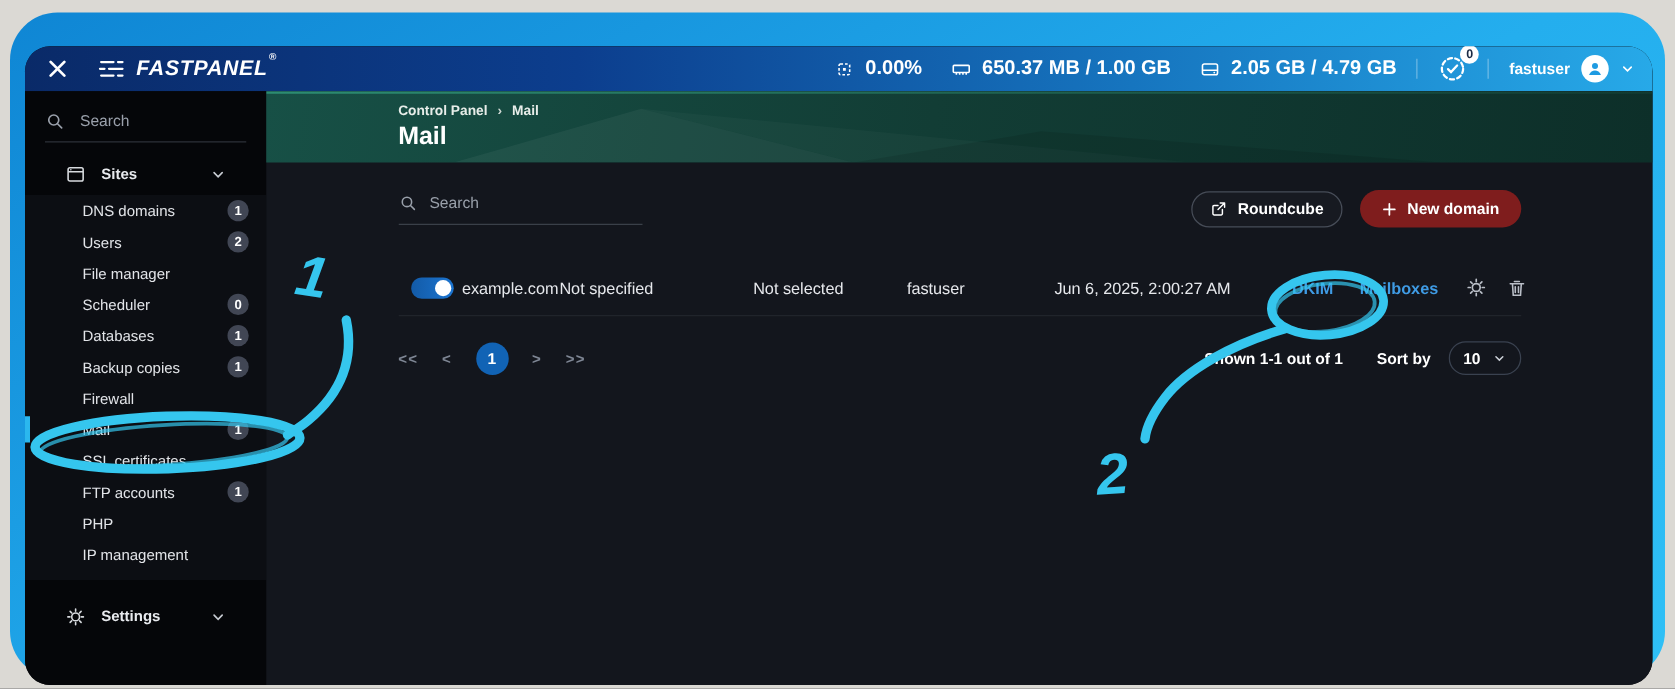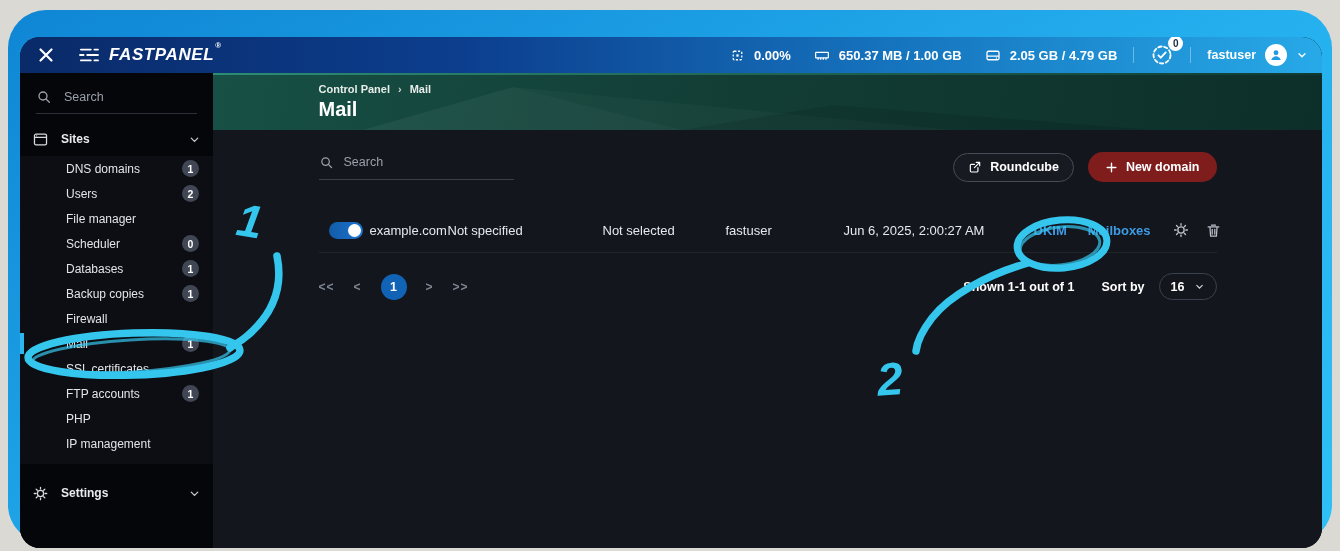--- a/index.html
+++ b/index.html
@@ -25,38 +25,38 @@
   .topbar {
     flex:0 0 36px; display:flex; align-items:center;
     padding:0 14px 0 18px; color:#fff;
     background:linear-gradient(90deg,#0a2a68 0%,#0c3e8e 34%,#1675bf 68%,#27a9e8 100%);
   }
   .icon-btn { display:flex; align-items:center; justify-content:center; cursor:pointer; }
   .brand { display:flex; align-items:center; gap:9px; margin-left:24px; }
   .brand-text { font-size:17px; font-weight:800; font-style:italic; letter-spacing:.6px; }
   .brand-reg { font-size:8px; vertical-align:super; font-style:normal; position:relative; top:-5px; margin-left:1px; }
   .tb-right { margin-left:auto; display:flex; align-items:center; }
-  .stat { display:flex; align-items:center; gap:8px; font-size:13px; font-weight:700; margin-left:22px; white-space:nowrap; }
+  .stat { display:flex; align-items:center; gap:8px; font-size:16px; font-weight:700; margin-left:22px; white-space:nowrap; }
   .tb-divider { width:1px; height:16px; background:rgba(255,255,255,.35); margin:0 16px; }
   .tasks { position:relative; display:flex; }
   .tasks-badge {
     position:absolute; top:-7px; right:-9px; min-width:15px; height:15px; padding:0 4px;
     background:#fff; color:#1a2a44; border-radius:8px; font-size:10px; font-weight:700;
     display:flex; align-items:center; justify-content:center;
   }
   .user { display:flex; align-items:center; gap:9px; font-size:12.5px; font-weight:700; cursor:pointer; }
   .avatar { width:22px; height:22px; border-radius:50%; background:#fff; display:flex; align-items:center; justify-content:center; }
   
   .app-body { flex:1; display:flex; min-height:0; }
   
   .sidebar { flex:0 0 193px; background:#050609; padding-top:12px; display:flex; flex-direction:column; color:#e8eaee; }
   .sb-search { display:flex; align-items:center; gap:12px; margin:4px 16px 8px; padding-bottom:8px; border-bottom:1px solid #2c3038; color:#9aa0ab; }
   .sb-search input { background:transparent; border:0; outline:none; color:#e8eaee; font-size:12.5px; width:120px; font-family:inherit; }
   .sb-search input::placeholder { color:#9aa0ab; }
-  .nav-head { height:34px; display:flex; align-items:center; gap:12px; padding:0 12px; font-size:12px; font-weight:700; cursor:pointer; }
+  .nav-head { height:34px; display:flex; align-items:center; gap:12px; padding:0 32px; font-size:12px; font-weight:700; cursor:pointer; }
   .nav-head .chev { margin-left:auto; color:#c6cad1; }
   .nav-head .nh-icon { color:#d7dade; display:flex; }
   .nav-group { background:#0c0e13; padding-bottom:8px; }
   .nav-head.management { background:#181b22; }
   .nav-sub {
     position:relative; height:25px; display:flex; align-items:center;
     padding:0 14px 0 46px; font-size:12px; color:#e2e4e8; cursor:pointer;
   }
   .nav-sub.active::before { content:""; position:absolute; left:0; top:2px; width:4px; height:21px; background:#2bb7ee; }
   .badge {
@@ -377,21 +377,21 @@
           <div class="pager">
             <span class="pg-arrow">&lt;&lt;</span>
             <span class="pg-arrow">&lt;</span>
             <span class="pg-current">1</span>
             <span class="pg-arrow">&gt;</span>
             <span class="pg-arrow">&gt;&gt;</span>
             <div class="spacer"></div>
             <span class="pg-summary">Shown 1-1 out of 1</span>
             <span class="pg-sortby">Sort by</span>
             <div class="pg-select">
-              <span>16</span>
+              <span>10</span>
               <span class="chev">
                 <svg class="iline" width="11" height="11" viewBox="0 0 24 24" fill="none" stroke="currentColor" stroke-width="2.6" stroke-linecap="round">
                     <path d="M6 9.5l6 6 6-6"></path>
                   </svg>
               </span>
             </div>
           </div>
 
         </div>
       </div>

